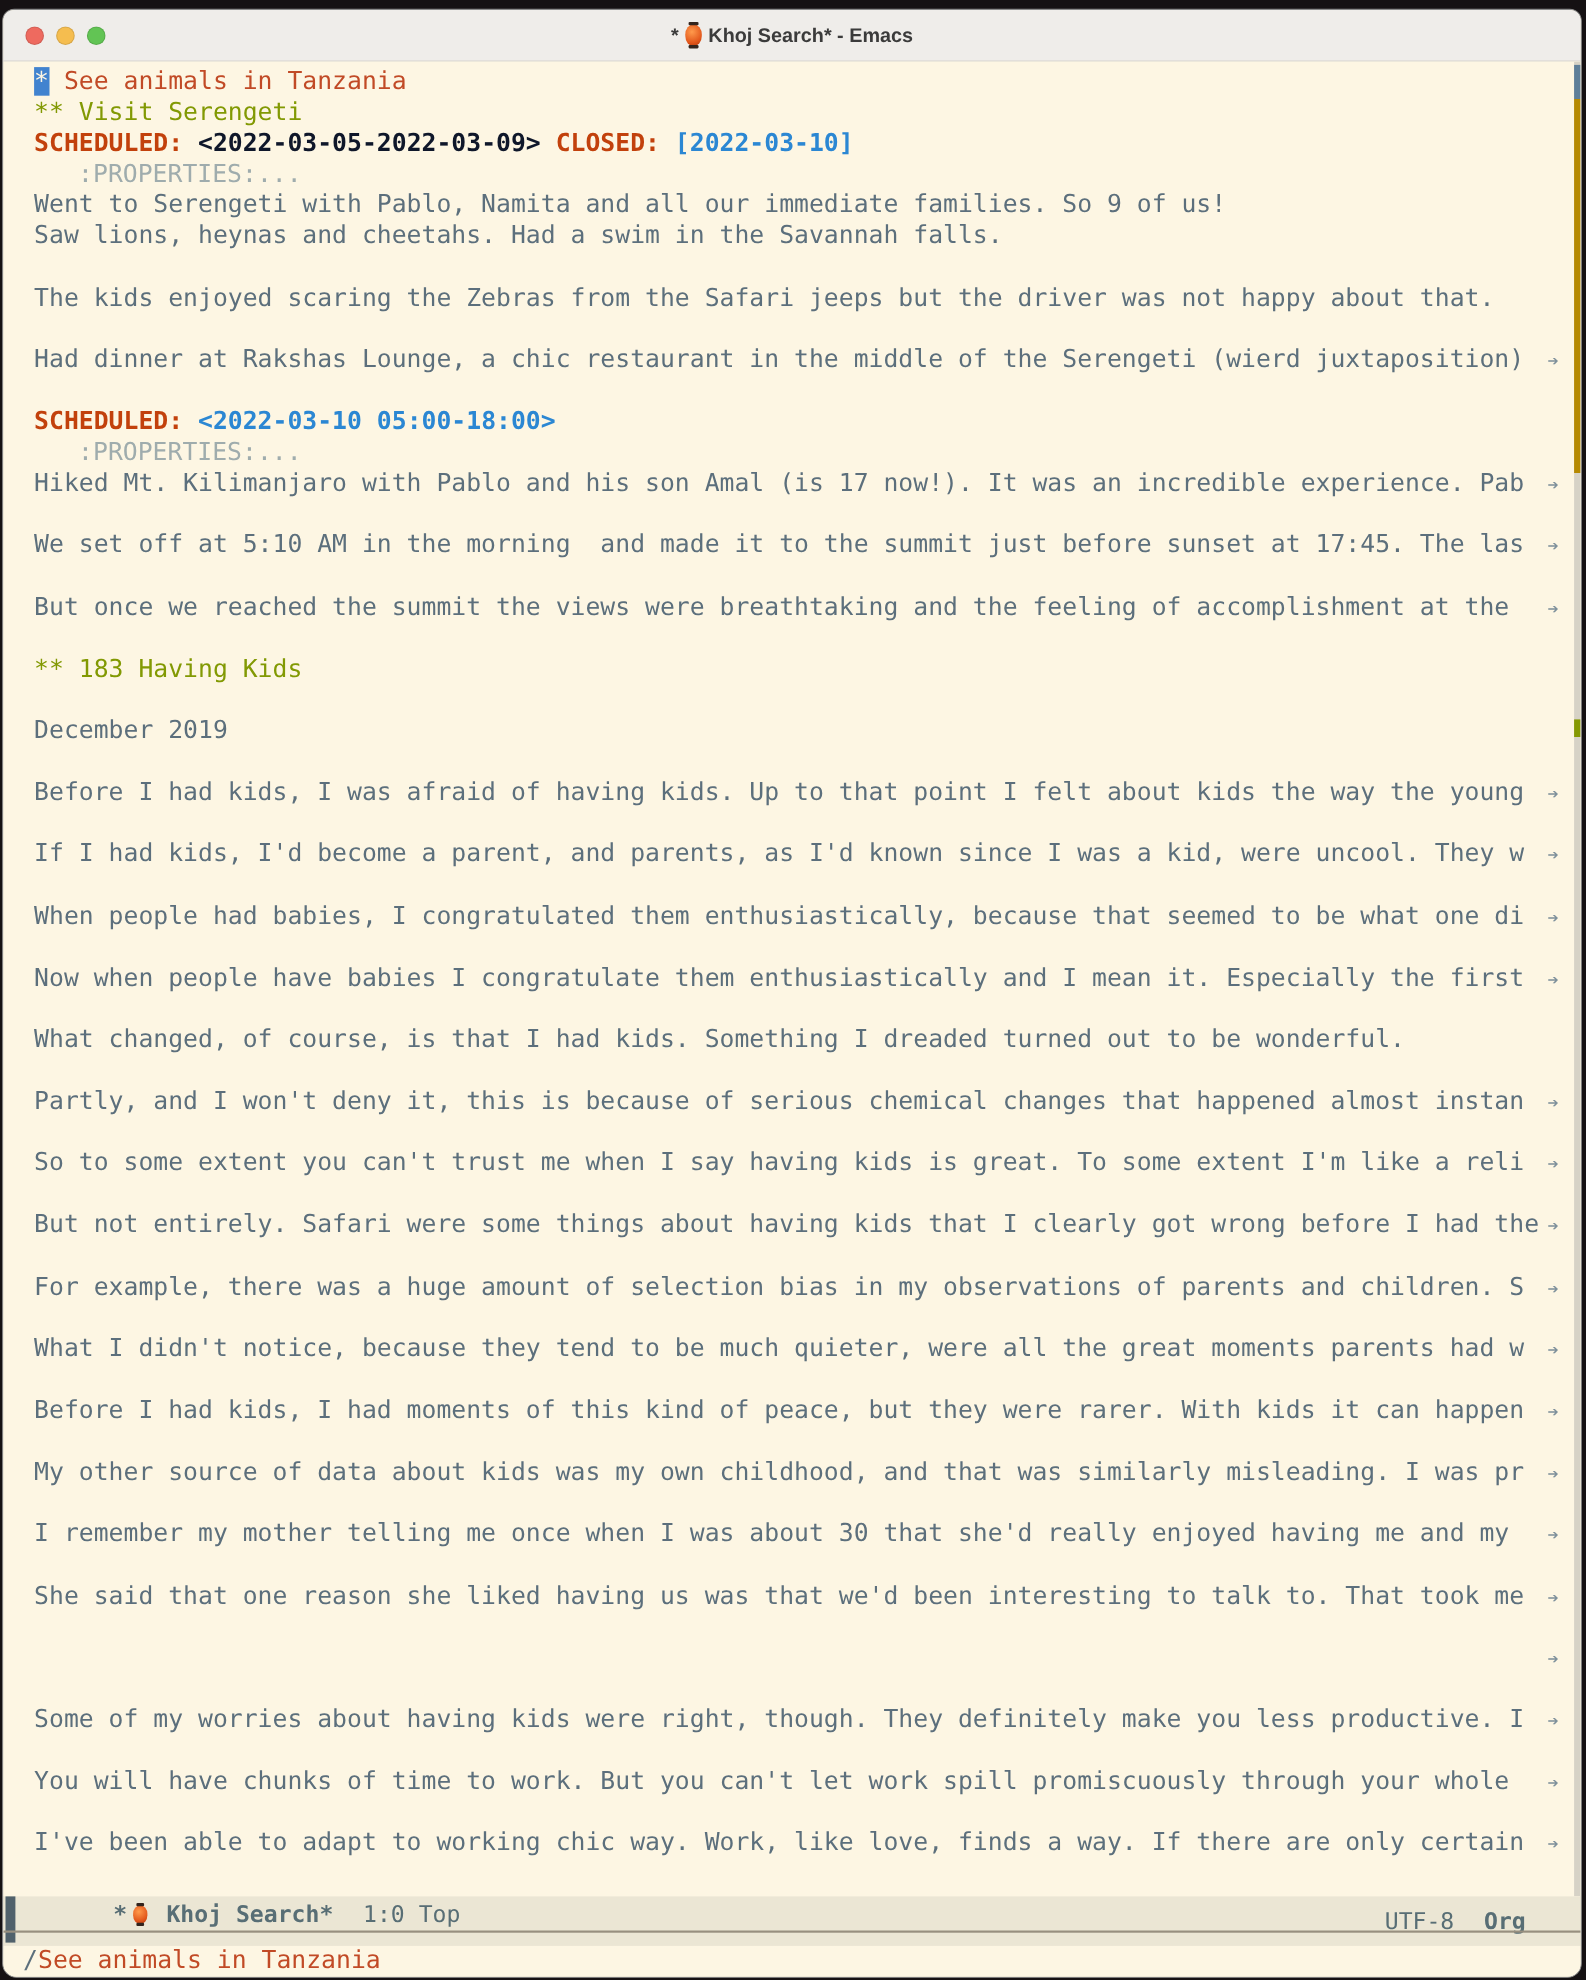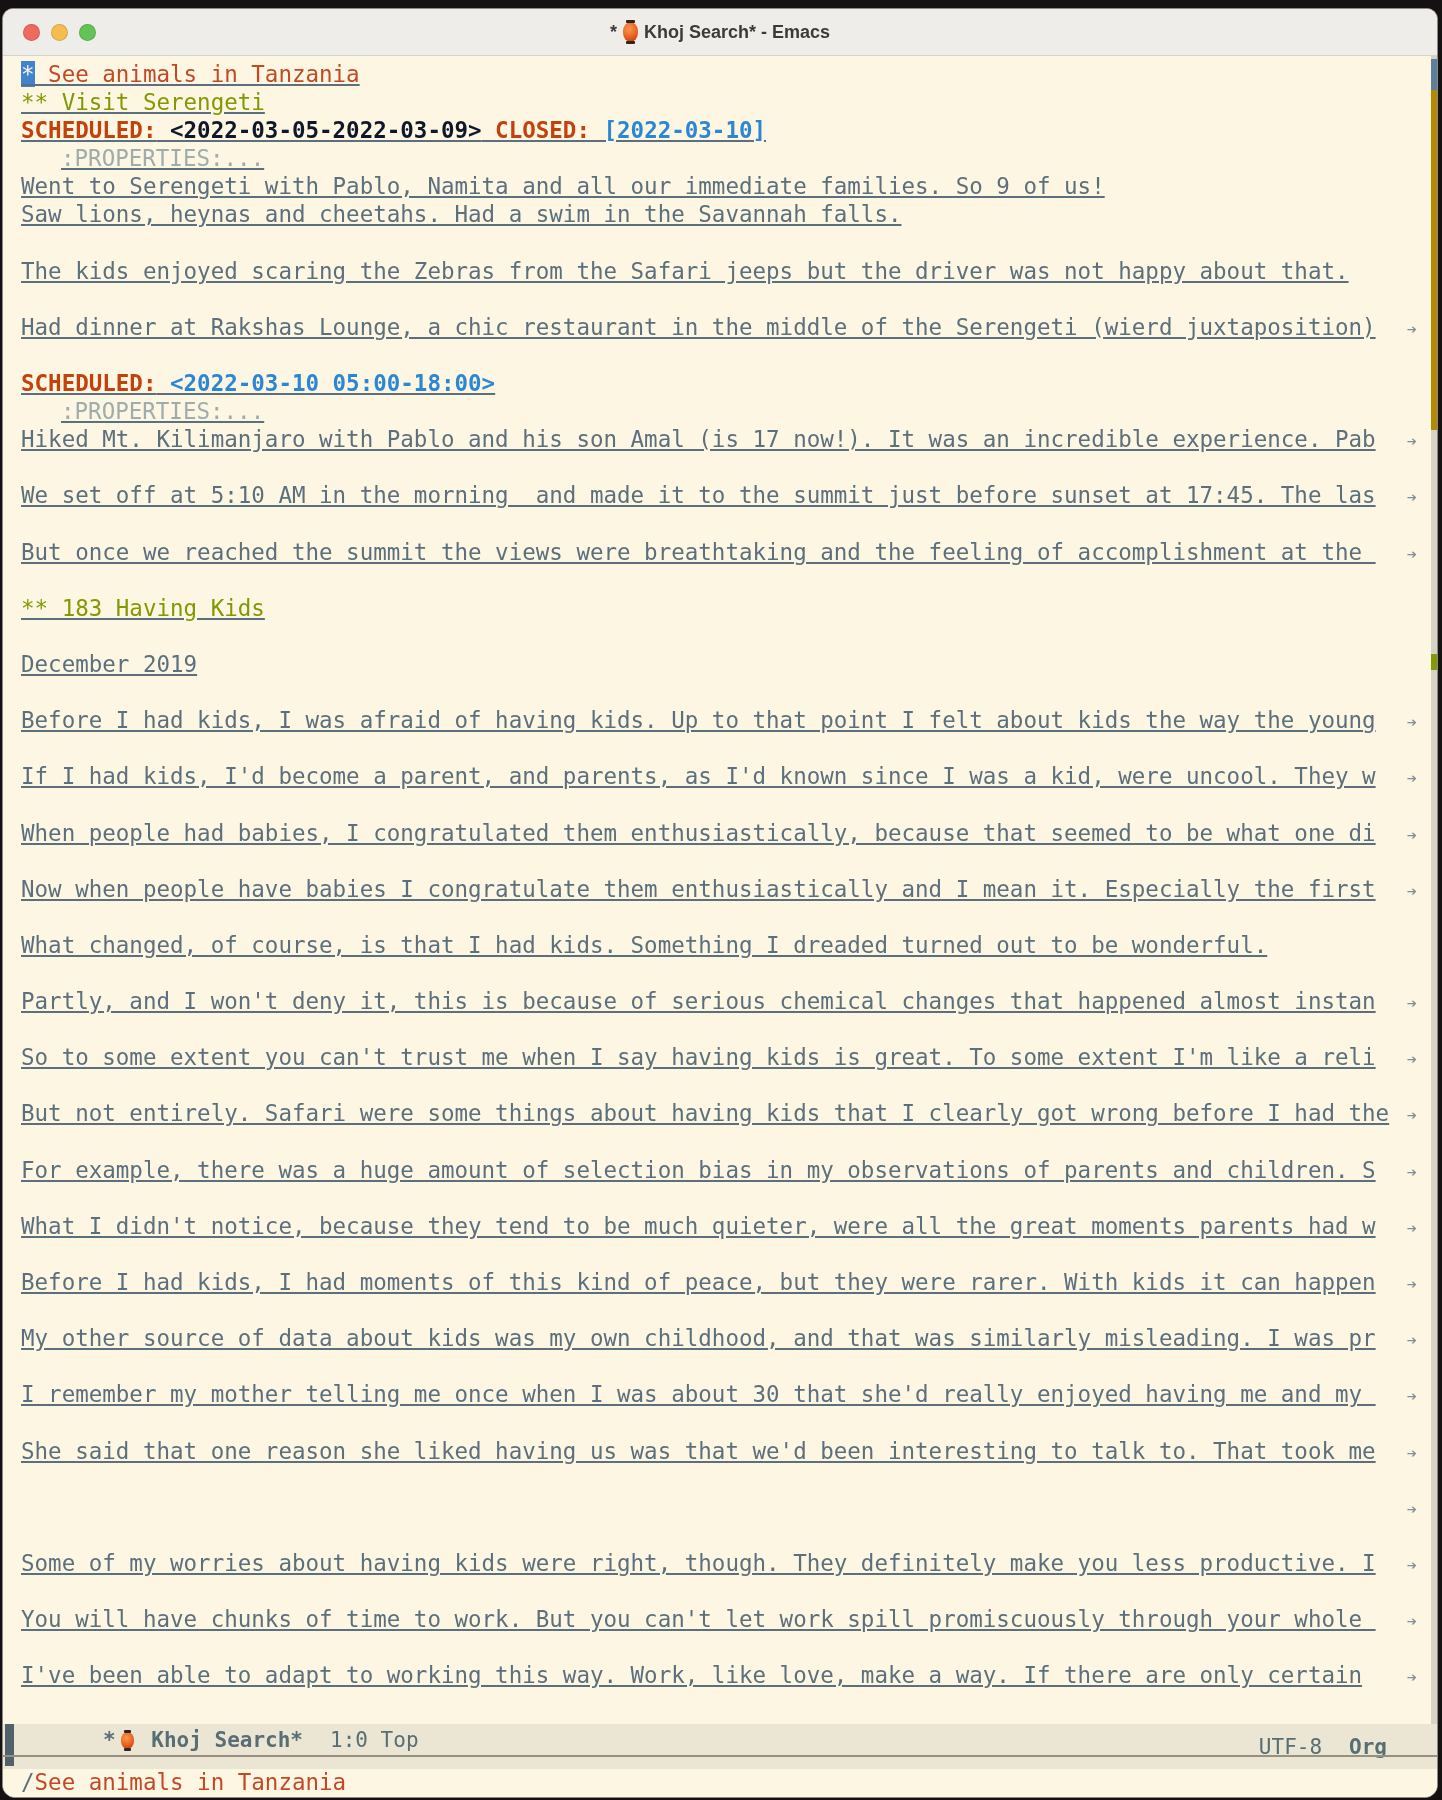--- a/index.html
+++ b/index.html
@@ -25,22 +25,22 @@
     display:inline-block;width:15px;height:20px;margin:0 6px;position:relative;
     background:radial-gradient(circle at 40% 35%,#FF9A4C,#E2561B 62%,#A63408);
     border-radius:50% / 46%;vertical-align:-4px;
   }
   .lantern::before,.lantern::after{content:"";position:absolute;left:3px;right:3px;height:3px;background:#33241D;border-radius:1px;}
   .lantern::before{top:-2px;} .lantern::after{bottom:-2px;}
   .lantern.small{width:13px;height:17px;margin:0 5px;}
   
   .buffer{
     position:relative;flex:1 1 auto;background:#FDF6E3;overflow:hidden;
-    padding:4px 0 0 18px;box-sizing:border-box;
-    font-size:22.5px;line-height:28.1px;color:#5C6F7C;text-decoration:underline;
+    padding:4px 0 0 28px;box-sizing:border-box;
+    font-size:22.5px;line-height:28.1px;color:#5C6F7C;
   }
   .line{height:28.1px;white-space:pre;position:relative;}
   .seg-b  {color:#5C6F7C;}
   .seg-h1 {color:#C14A26;}
   .seg-h2 {color:#829903;}
   .seg-kw {color:#c2410c;font-weight:bold;}
   .seg-ts {color:#0f172a;font-weight:bold;}
   .seg-tsb{color:#2B87D3;font-weight:bold;}
   .seg-cm {color:#9FACAD;margin-left:40px;}
   .seg-cur{background:#4183CF;color:#FDF6E3;}
@@ -140,21 +140,21 @@
         <div class="line"><span class="seg-b">I remember my mother telling me once when I was about 30 that she'd really enjoyed having me and my </span><span class="trunc">➔</span></div>
         <div class="line"></div>
         <div class="line"><span class="seg-b">She said that one reason she liked having us was that we'd been interesting to talk to. That took me</span><span class="trunc">➔</span></div>
         <div class="line"></div>
         <div class="line"><span class="trunc">➔</span></div>
         <div class="line"></div>
         <div class="line"><span class="seg-b">Some of my worries about having kids were right, though. They definitely make you less productive. I</span><span class="trunc">➔</span></div>
         <div class="line"></div>
         <div class="line"><span class="seg-b">You will have chunks of time to work. But you can't let work spill promiscuously through your whole </span><span class="trunc">➔</span></div>
         <div class="line"></div>
-        <div class="line"><span class="seg-b">I've been able to adapt to working this way. Work, like love, make a way. If there are only certain</span><span class="trunc">➔</span></div>
+        <div class="line"><span class="seg-b">I've been able to adapt to working chic way. Work, like love, finds a way. If there are only certain</span><span class="trunc">➔</span></div>
       </div>
     <div class="scrollbar">
       <div class="sb-seg sb-blue"></div>
       <div class="sb-seg sb-gold"></div>
       <div class="sb-seg sb-green"></div>
     </div>
   </div>
 
   <div class="modeline">
     <div class="ml-bar"></div>

